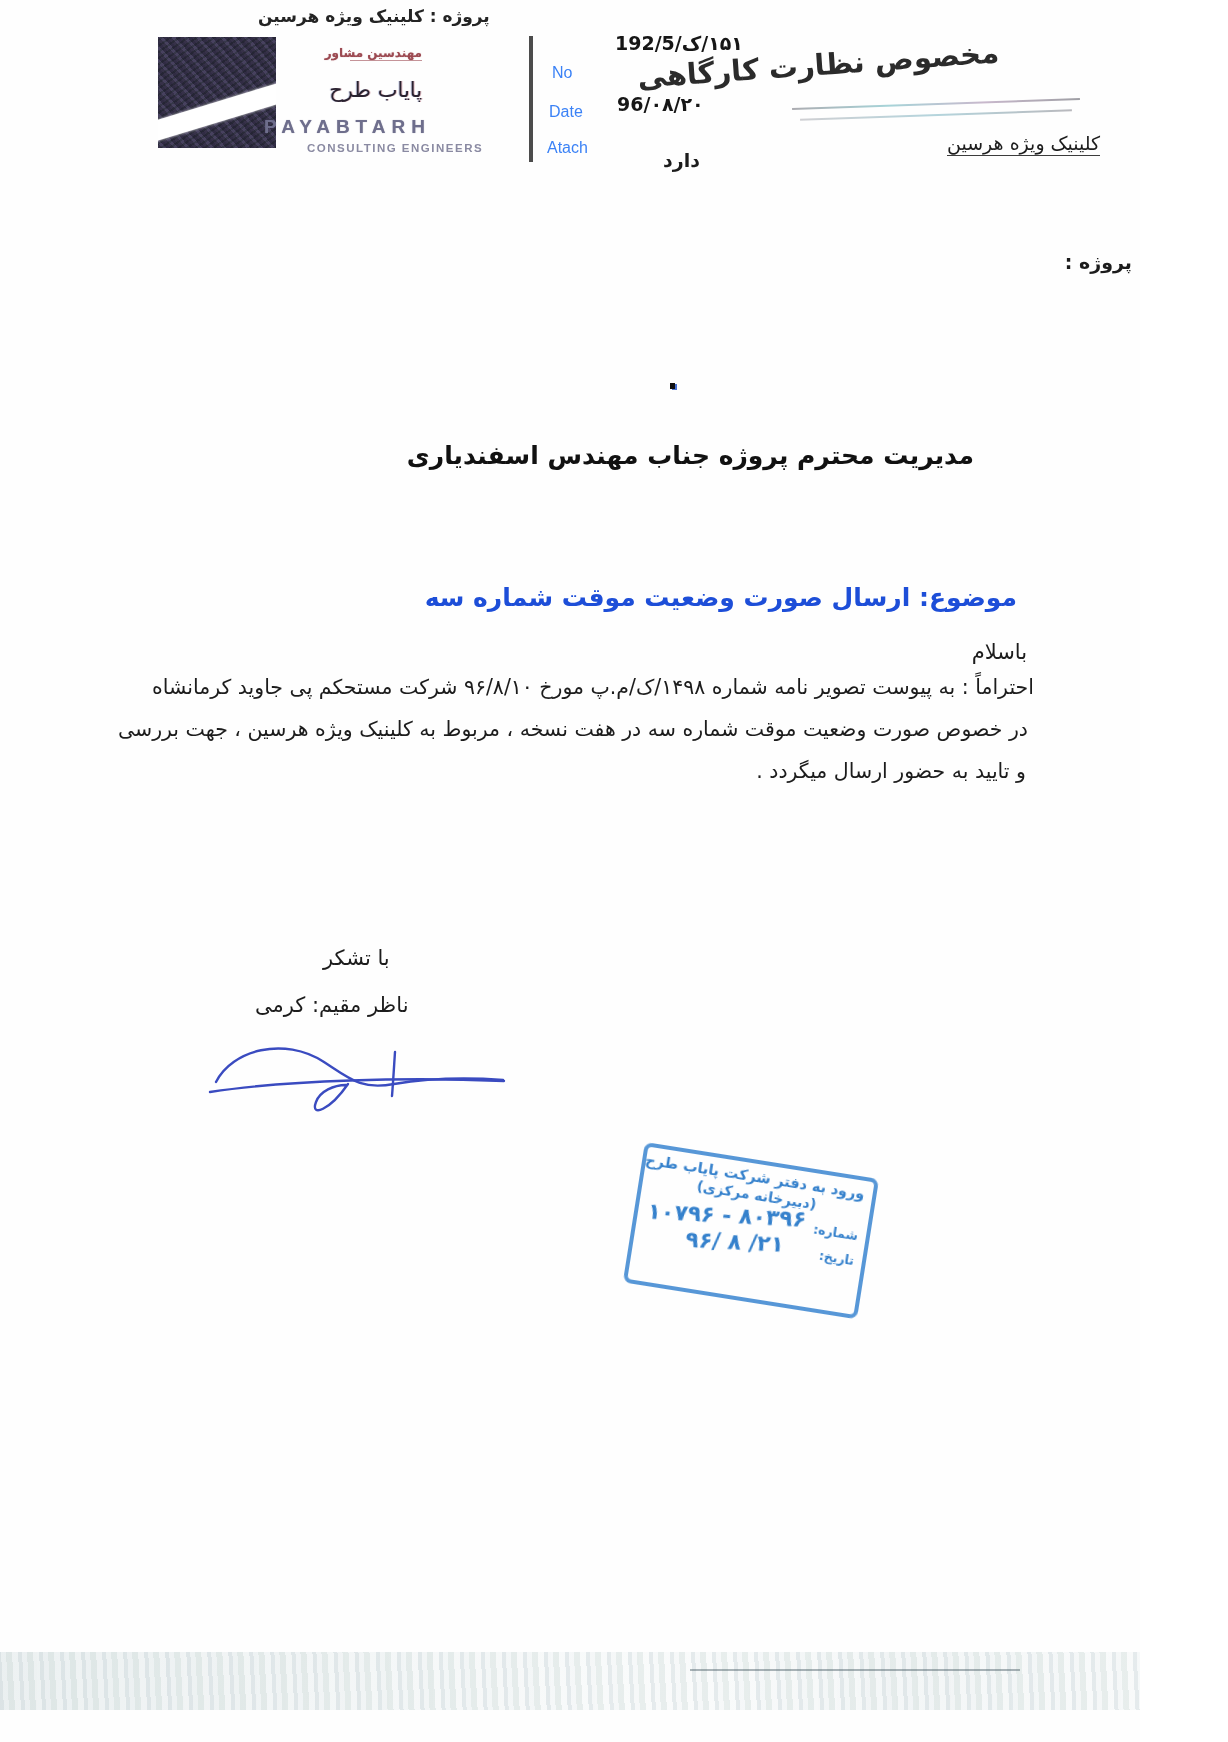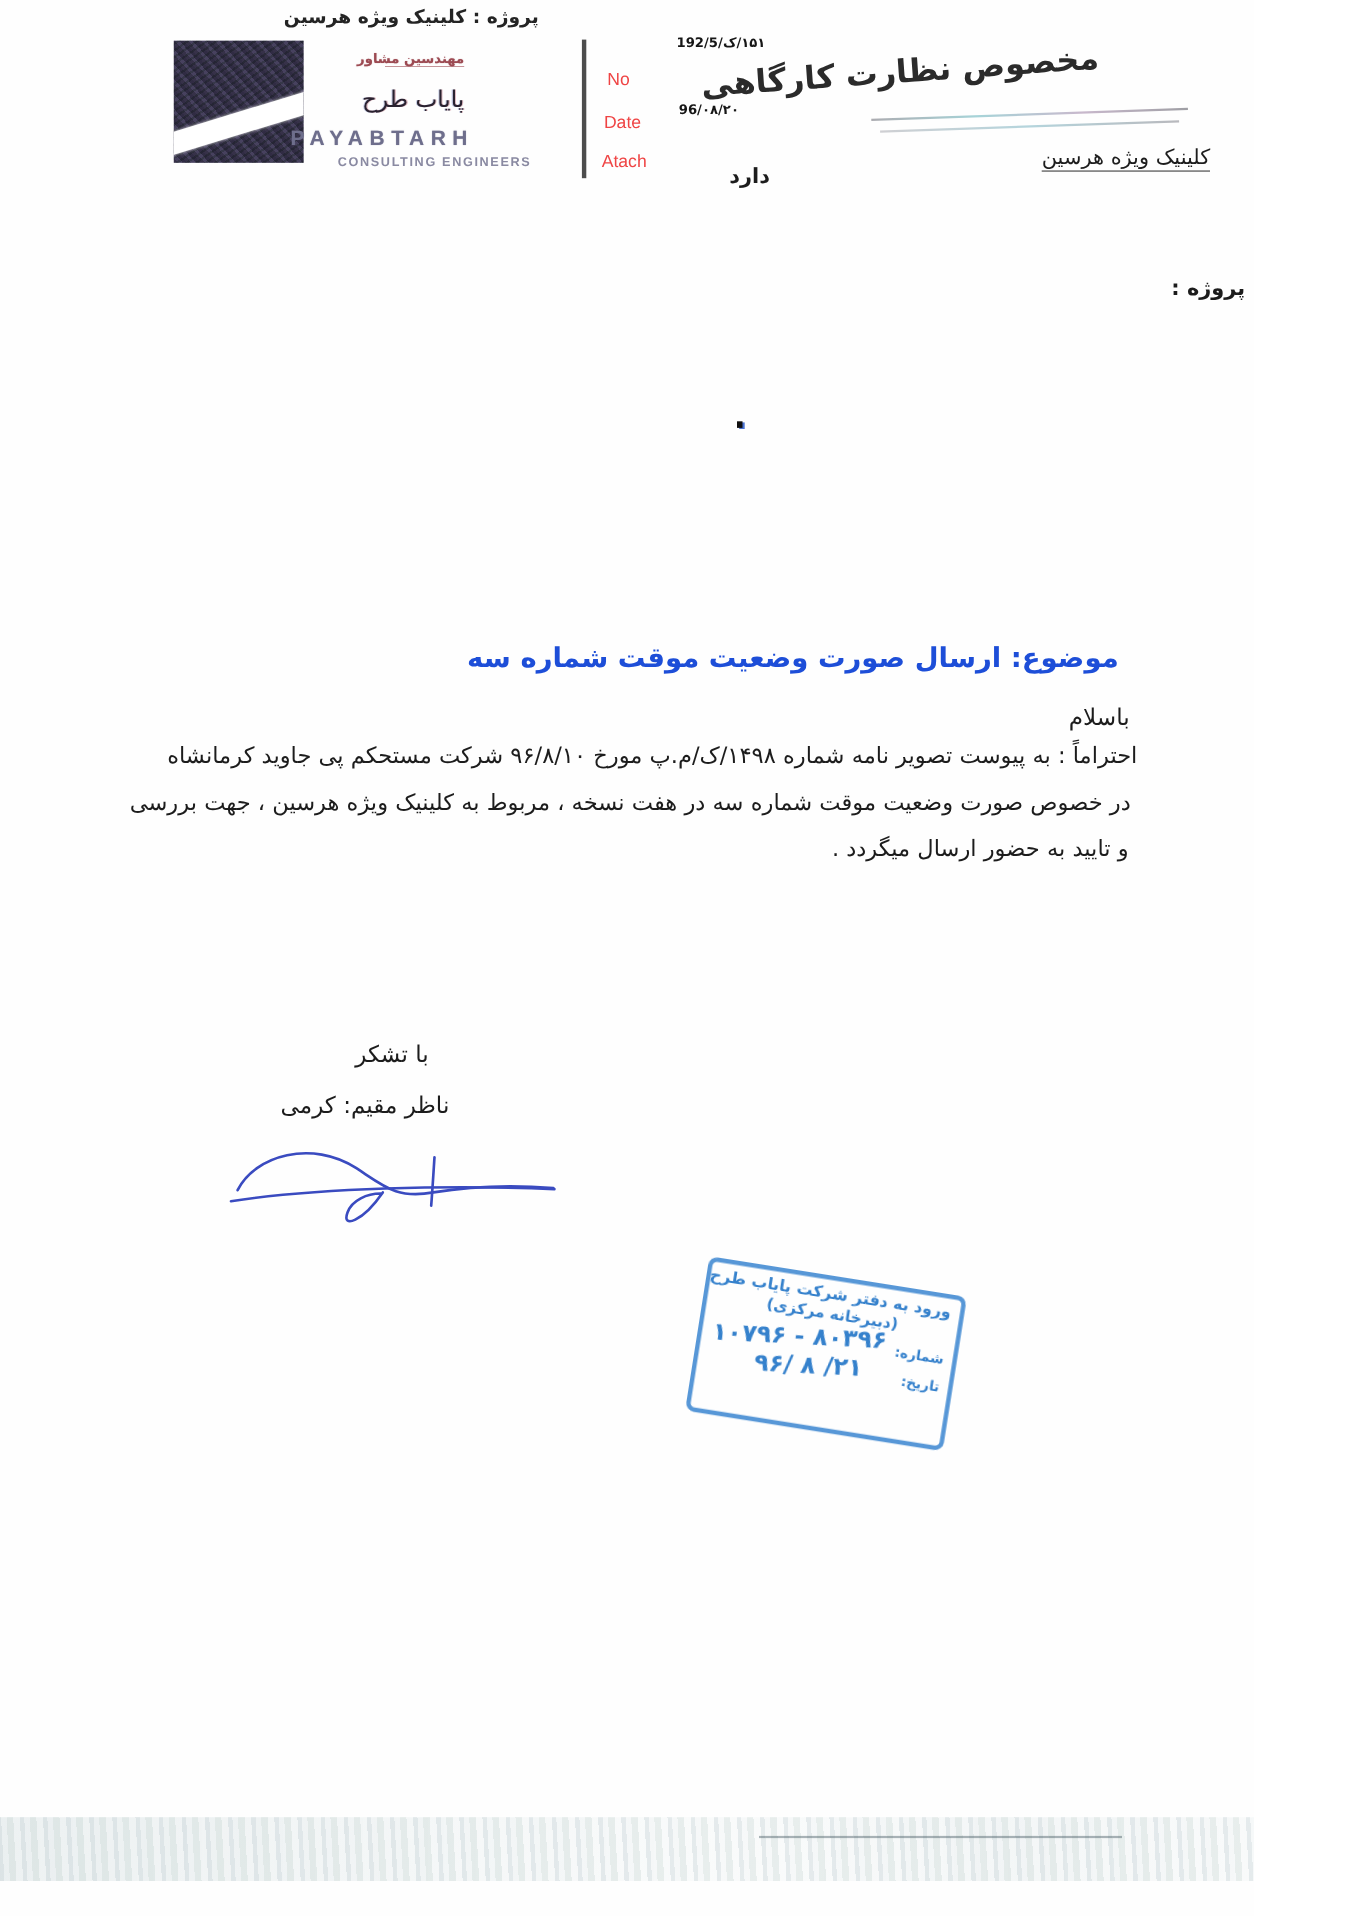--- a/index.html
+++ b/index.html
@@ -25,25 +25,25 @@
   .brand-fa-small{left:350px;top:46px;width:72px;text-align:center;font-size:12px;font-weight:bold;
         color:#9c4a52;border-bottom:1px solid rgba(150,60,70,.55);text-shadow:0 0 1px rgba(150,60,70,.5);}
   .brand-fa{left:346px;top:78px;width:76px;text-align:center;font-size:21px;font-weight:normal;color:#29222f;
         text-shadow:1px 0 0 rgba(160,60,80,.35), -1px 0 0 rgba(60,80,160,.3);}
   .brand-en{left:264px;top:116px;font-size:19px;font-weight:bold;letter-spacing:6px;color:#6e6e8c;
         text-shadow:0 0 1px rgba(110,110,140,.6);}
   .brand-en-sub{left:307px;top:142px;font-size:11.5px;font-weight:bold;letter-spacing:1.5px;color:#8a8aa2;}
 
   .divider{left:529px;top:36px;width:4px;height:126px;background:#4c4c4c;}
 
-  .fld-label{font-size:16px;color:#ef4444;}
+  .fld-label{font-size:16px;color:#3b82f6;}
   .no-label{left:552px;top:64px;}
   .date-label{left:549px;top:103px;}
   .atach-label{left:547px;top:139px;}
-  .fld-value{font-weight:bold;font-size:12px;color:#161616;}
+  .fld-value{font-weight:bold;font-size:19px;color:#161616;}
   .no-value{left:615px;top:32px;}
   .date-value{left:617px;top:93px;}
   .attach-value{left:663px;top:149px;font-size:19px;font-weight:bold;}
 
   
   .dept-note{right:141px;top:48px;font-size:29px;font-weight:bold;color:#2b2b2b;
         transform:rotate(-4deg);letter-spacing:1px;}
   .dept-u1{left:792px;top:103px;width:288px;height:2px;transform:rotate(-2deg);
         background:linear-gradient(90deg,rgba(90,90,100,.5),rgba(60,160,170,.45),rgba(120,80,130,.4),rgba(80,80,90,.55));}
   .dept-u2{left:800px;top:114px;width:272px;height:2px;transform:rotate(-2deg);
@@ -111,20 +111,21 @@
   <div class="abs rtl attach-value">دارد</div>
 
   <div class="abs rtl dept-note">مخصوص نظارت کارگاهی</div>
   <div class="abs dept-u1"></div>
   <div class="abs dept-u2"></div>
   <div class="abs rtl clinic-top">کلینیک ویژه هرسین</div>
   <div class="abs rtl project-label">پروژه :</div>
 
   <div class="abs stray-dot"></div>
 
+  <div class="abs rtl recipient">مدیریت محترم پروژه جناب مهندس اسفندیاری</div>
   <div class="abs rtl subject">موضوع: ارسال صورت وضعیت موقت شماره سه</div>
   <div class="abs rtl salutation">باسلام</div>
   <div class="abs rtl body1">احتراماً : به پیوست تصویر نامه شماره ۱۴۹۸/ک/م.پ مورخ ۹۶/۸/۱۰  شرکت مستحکم پی جاوید کرمانشاه</div>
   <div class="abs rtl body2">در خصوص صورت وضعیت  موقت شماره سه در هفت نسخه ، مربوط به کلینیک ویژه هرسین ، جهت بررسی</div>
   <div class="abs rtl body3">و تایید به حضور ارسال میگردد .</div>
   <div class="abs rtl closing">با تشکر</div>
   <div class="abs rtl signer">ناظر مقیم:  کرمی</div>
 
   <svg class="abs signature" width="320" height="100" viewBox="0 0 320 100" fill="none" stroke="#3a4bc0" stroke-width="2.4" stroke-linecap="round">
     <path d="M18,60 C34,28 86,14 126,40 C152,57 163,68 196,62 C238,55 278,56 305,58"></path>

